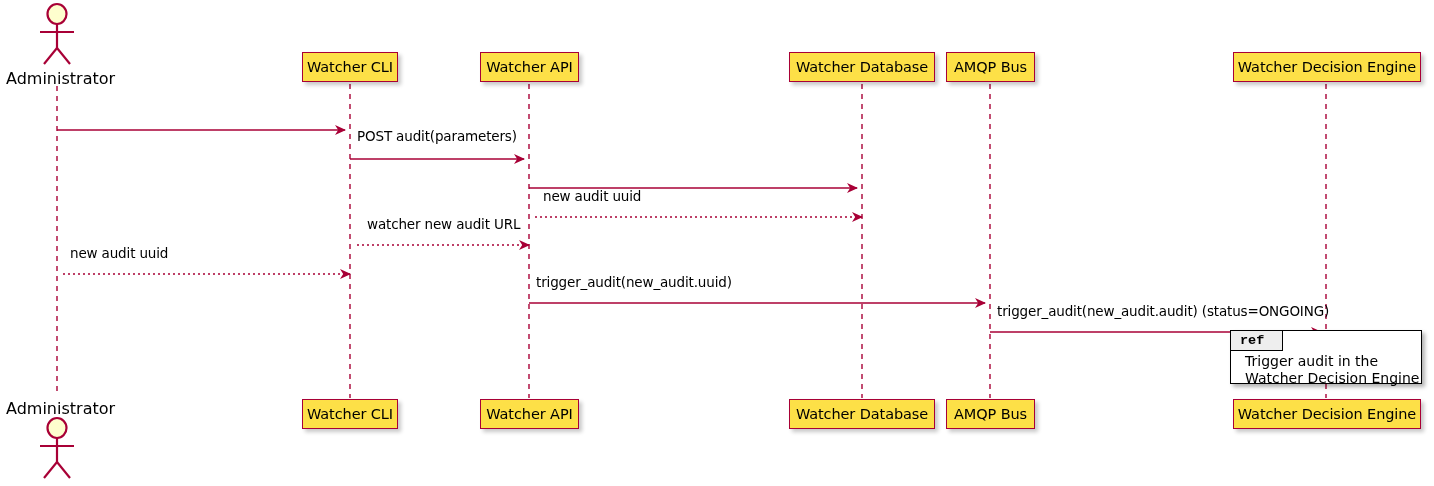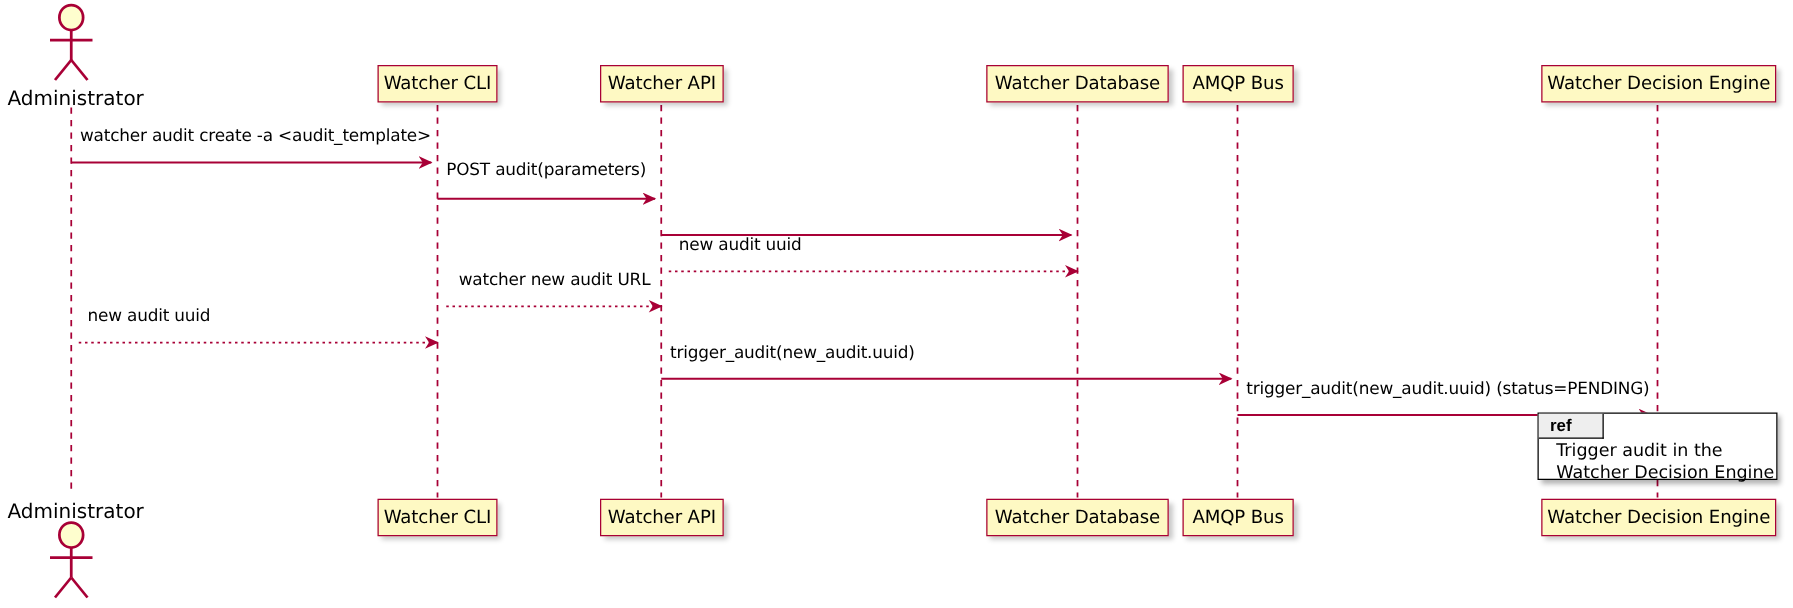--- a/index.html
+++ b/index.html
@@ -18,21 +18,21 @@
   svg.layer {
     position: absolute;
     left: 0;
     top: 0;
     width: 1434px;
     height: 486px;
     overflow: visible;
   }
   .participant-box {
     position: absolute;
-    background: #fef9c3;
+    background: #fde047;
     border: 1.5px solid #A80036;
     box-sizing: border-box;
     box-shadow: 3px 3px 4px rgba(0,0,0,0.22);
     display: flex;
     align-items: center;
     justify-content: center;
     color: #000000;
     font-size: 14.5px;
     font-family: "DejaVu Sans", sans-serif;
     white-space: nowrap;
@@ -71,21 +71,21 @@
     border-bottom: 1.6px solid #000000;
     box-sizing: border-box;
   }
   .ref-tab-label {
     position: absolute;
     left: 9px;
     top: 2px;
     font-size: 13.5px;
     font-weight: bold;
     color: #000000;
-    font-family: Liberation Sans, sans-serif;
+    font-family: Liberation Mono, monospace;
   }
   .ref-body {
     position: absolute;
     left: 14px;
     top: 22px;
     font-size: 14px;
     line-height: 17px;
     color: #000000;
     font-family: "DejaVu Sans", sans-serif;
     white-space: pre;
@@ -175,34 +175,33 @@
   <div class="participant-box" style="left:302px; top:399px; width:96px; height:30px;">Watcher CLI</div>
 
   <div class="participant-box" style="left:480px; top:399px; width:99px; height:30px;">Watcher API</div>
 
   <div class="participant-box" style="left:789px; top:399px; width:146px; height:30px;">Watcher Database</div>
 
   <div class="participant-box" style="left:946px; top:399px; width:89px; height:30px;">AMQP Bus</div>
 
   <div class="participant-box" style="left:1233px; top:399px; width:188px; height:30px;">Watcher Decision Engine</div>
 
-  <div class="msg-label" style="left:64px; top:101px;">watcher audit create -a &lt;audit_template&gt;</div>
 
   <div class="msg-label" style="left:357px; top:128px;">POST audit(parameters)</div>
 
 
   <div class="msg-label" style="left:543px; top:188px;">new audit uuid</div>
 
   <div class="msg-label" style="left:367px; top:216px;">watcher new audit URL</div>
 
   <div class="msg-label" style="left:70px; top:245px;">new audit uuid</div>
 
   <div class="msg-label" style="left:536px; top:274px;">trigger_audit(new_audit.uuid)</div>
 
-  <div class="msg-label" style="left:997px; top:303px;">trigger_audit(new_audit.uuid) (status=PENDING)</div>
+  <div class="msg-label" style="left:997px; top:303px;">trigger_audit(new_audit.audit) (status=ONGOING)</div>
 
   <div class="ref-frame" style="left:1230px; top:330px; width:192px; height:54px;">
     <div class="ref-tab"></div>
     <div class="ref-tab-label">ref</div>
     <div class="ref-body">Trigger audit in the</div>
     <div class="ref-body" style="top:39px;">Watcher Decision Engine</div>
   </div>
 
 </div>
 

